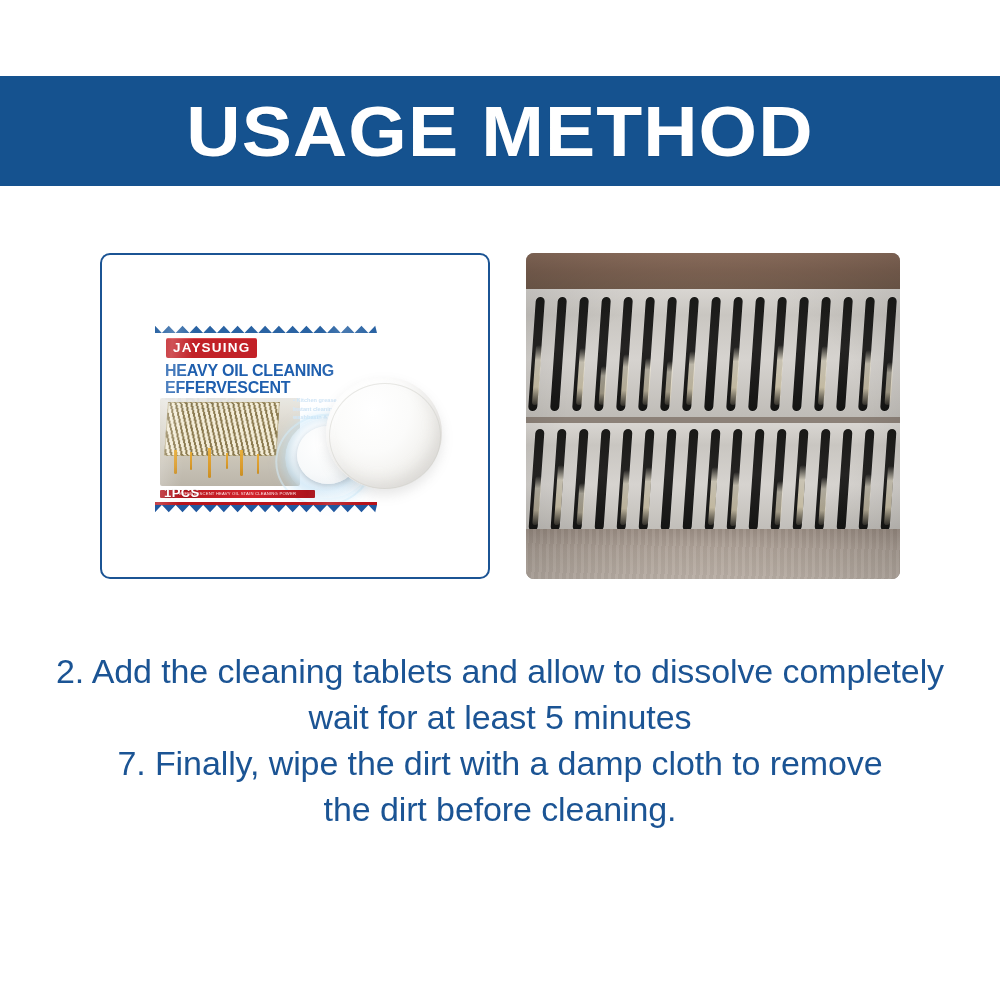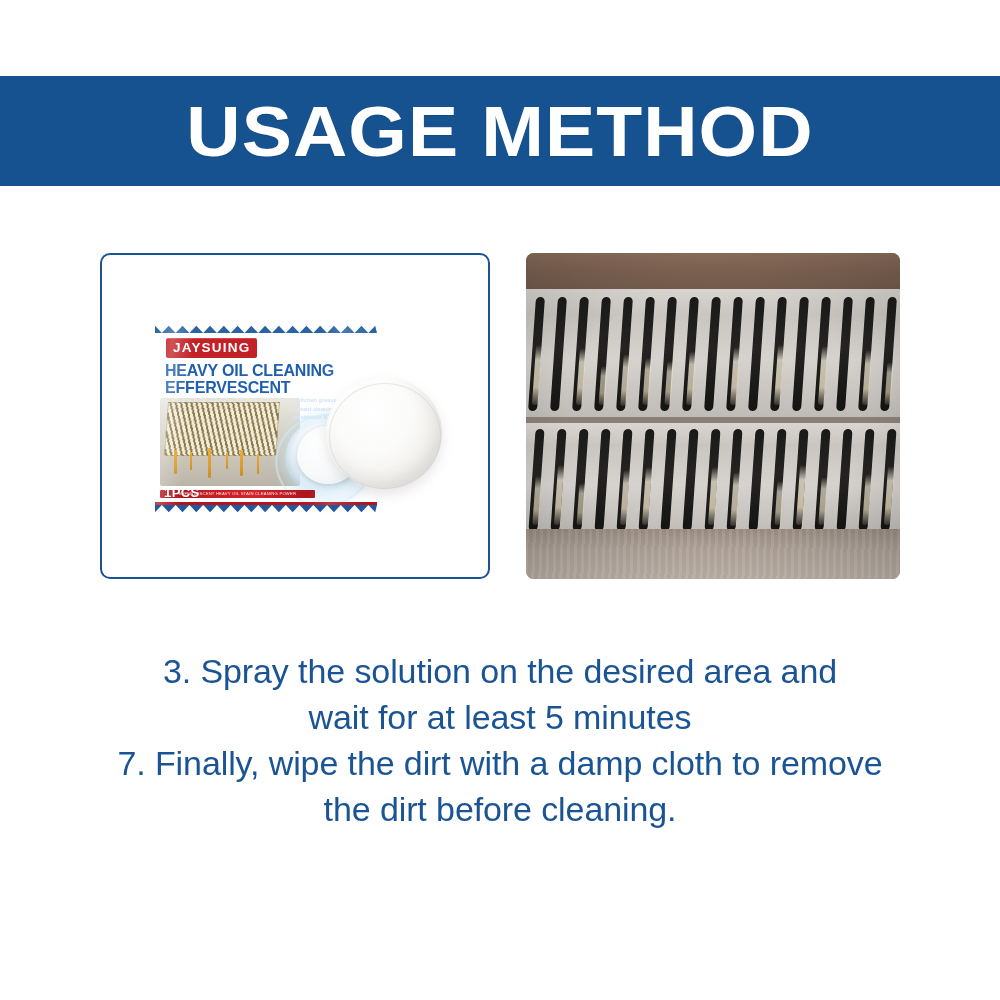--- a/index.html
+++ b/index.html
@@ -503,19 +503,19 @@
           <div class="slot" style="left: 358.2px; top: 6px; width: 9.2px; height: 102px; transform: skewX(-4deg);"></div>
           <div class="grime" style="left: 359.8px; top: 42.6px; width: 5.5px; height: 59.4px; transform: skewX(-4deg); opacity: 0.94;"></div>
         </div>
 
       <div class="band-bottom"></div>
       <div class="photo-vignette"></div>
     </div>
   </div>
 
   <div class="instructions" id="instructions">
-      <span class="line">3. Spray the solution on the desired area and</span>
+      <span class="line">2. Add the cleaning tablets and allow to dissolve completely</span>
       <span class="line">wait for at least 5 minutes</span>
       <span class="line">7. Finally, wipe the dirt with a damp cloth to remove</span>
       <span class="line">the dirt before cleaning.</span>
     </div>
 
 </div>
 
 </body></html>

